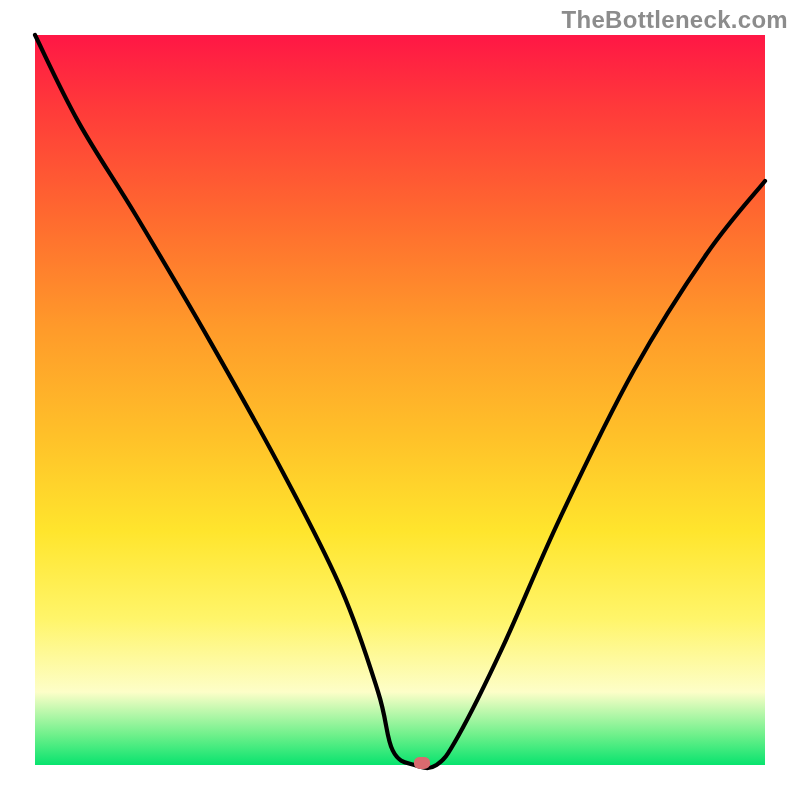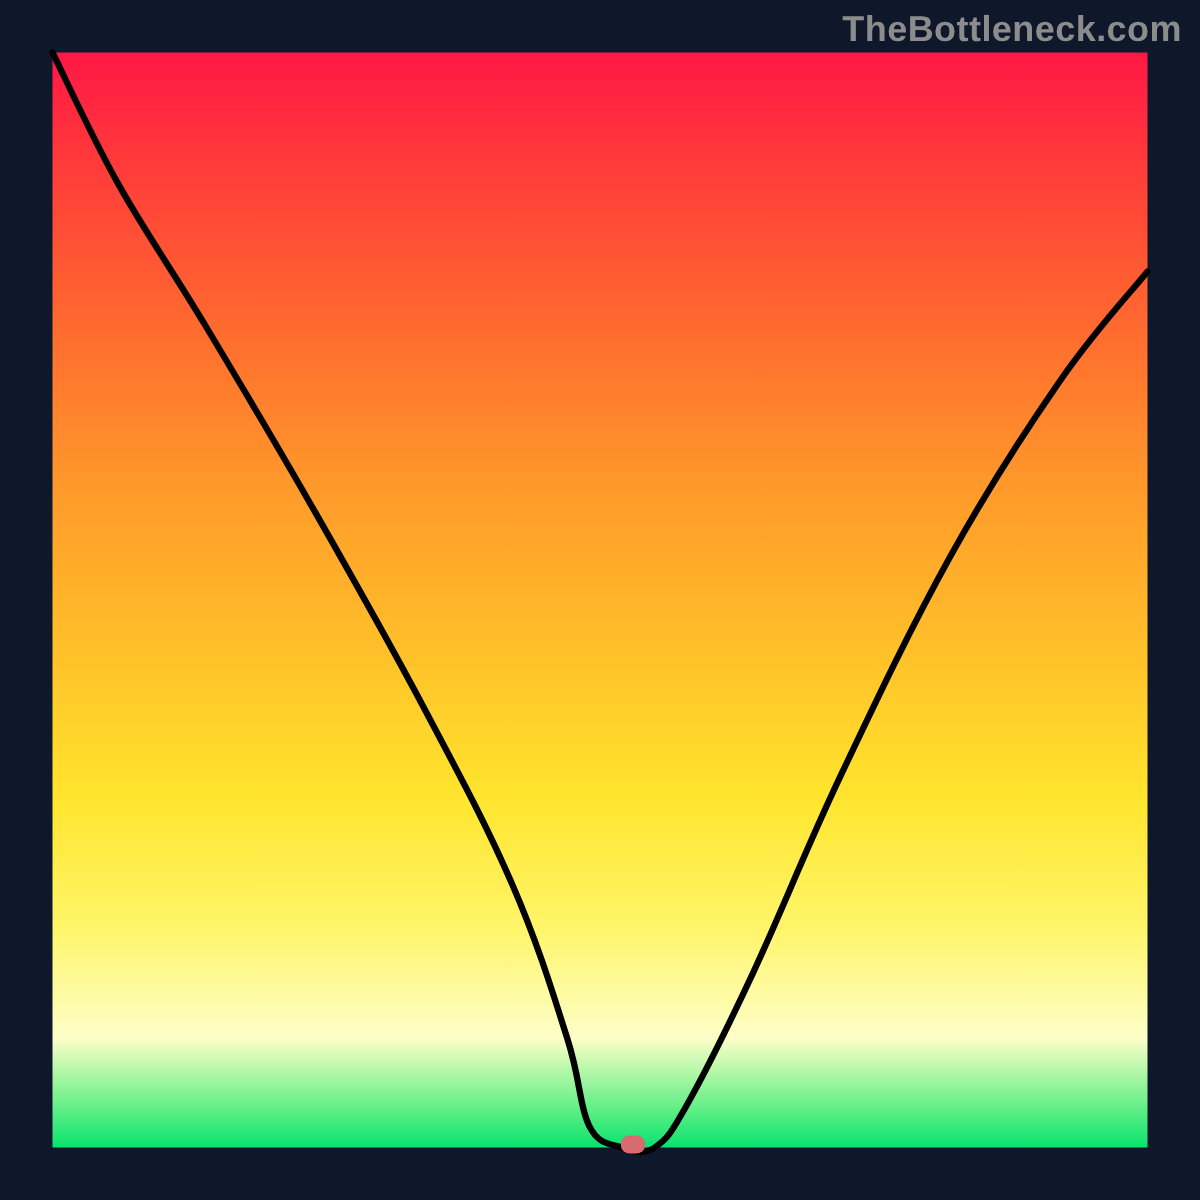--- a/index.html
+++ b/index.html
@@ -7,21 +7,21 @@
     padding: 0;
     width: 800px;
     height: 800px;
     background: #000;
     overflow: hidden;
   }
   .chart-container {
     position: relative;
     width: 800px;
     height: 800px;
-    background: #0f172a;
+    background: #ffffff;
   }
   .plot-area {
     position: absolute;
     left: 35px;
     top: 35px;
     width: 730px;
     height: 730px;
     background: linear-gradient(to bottom,
       #ff1745 0%,
       #ff3a3a 10%,

